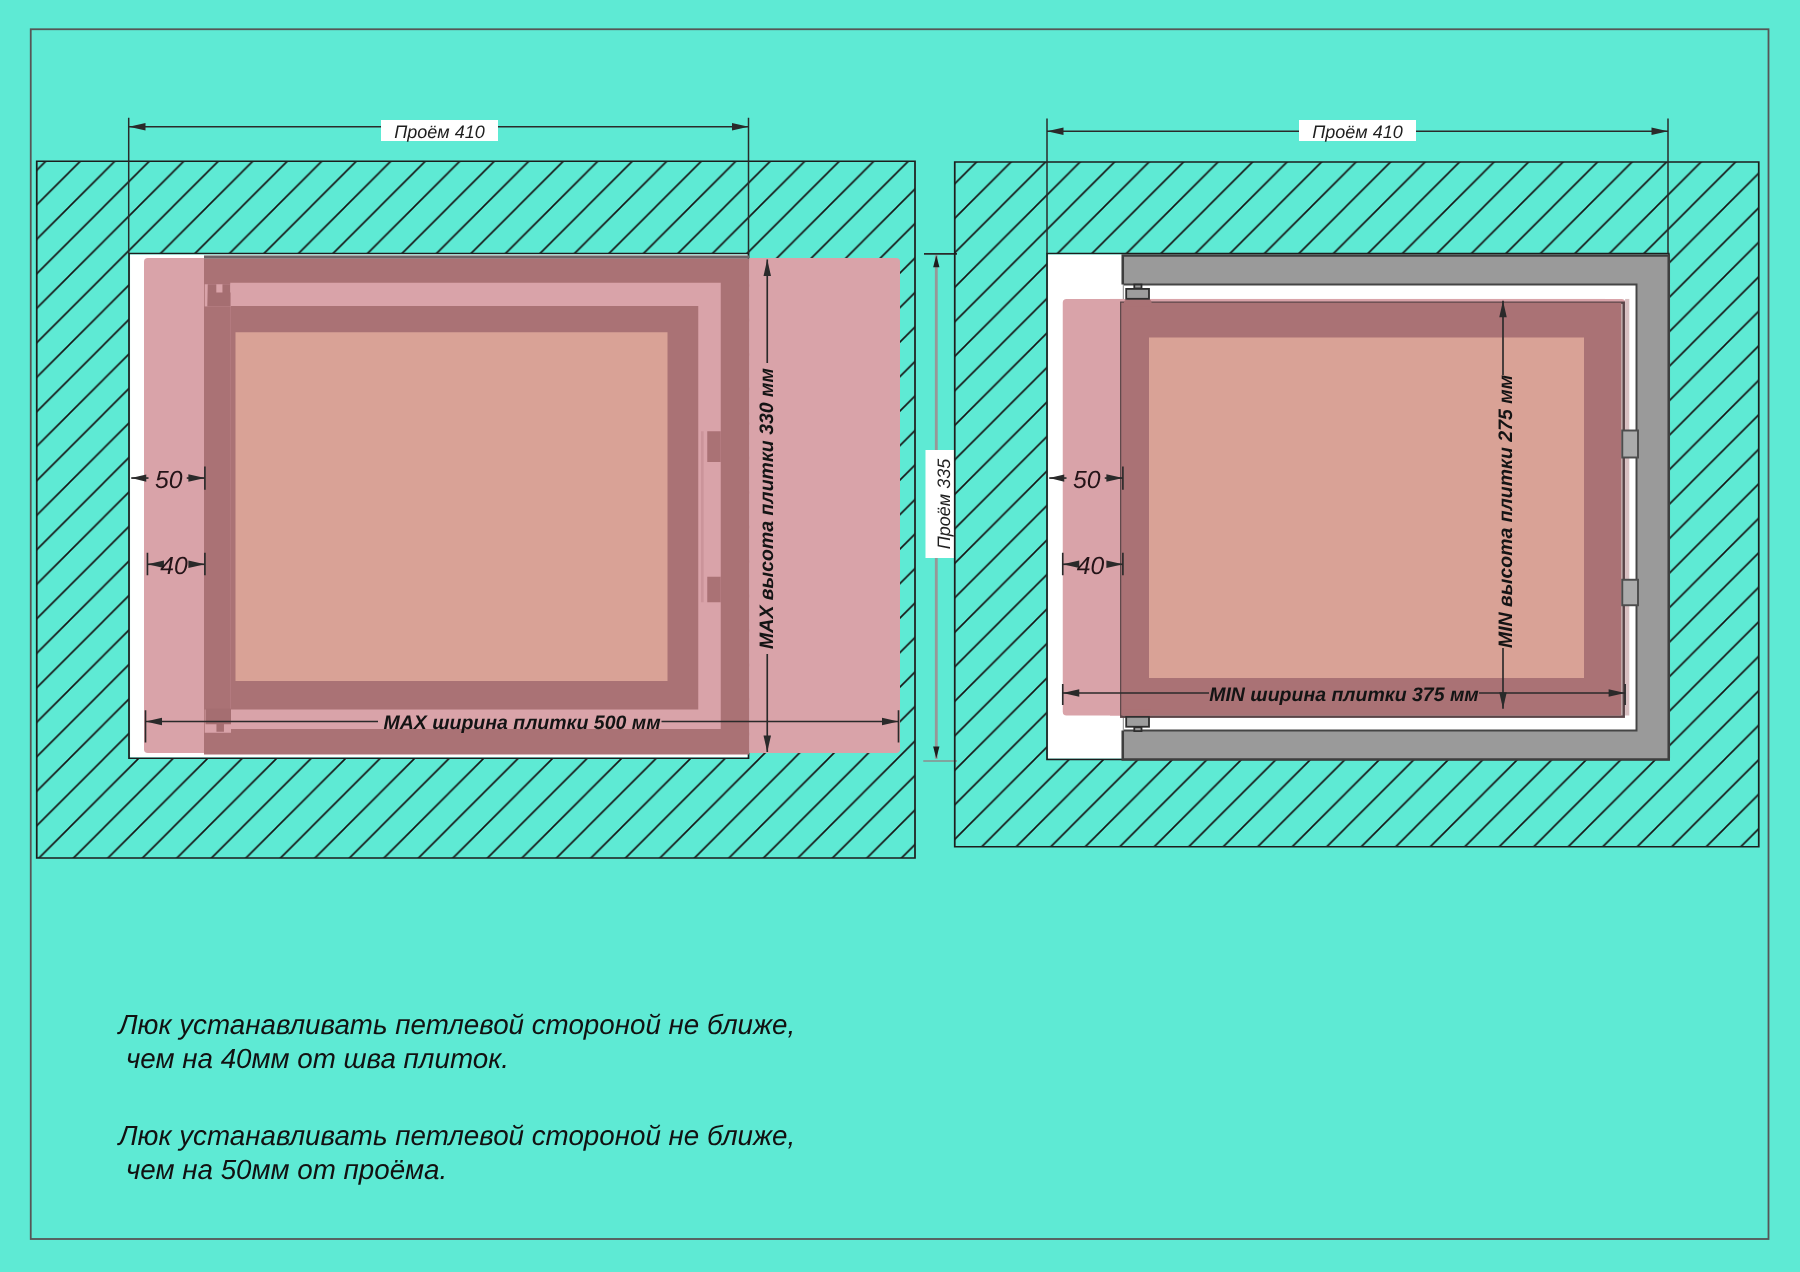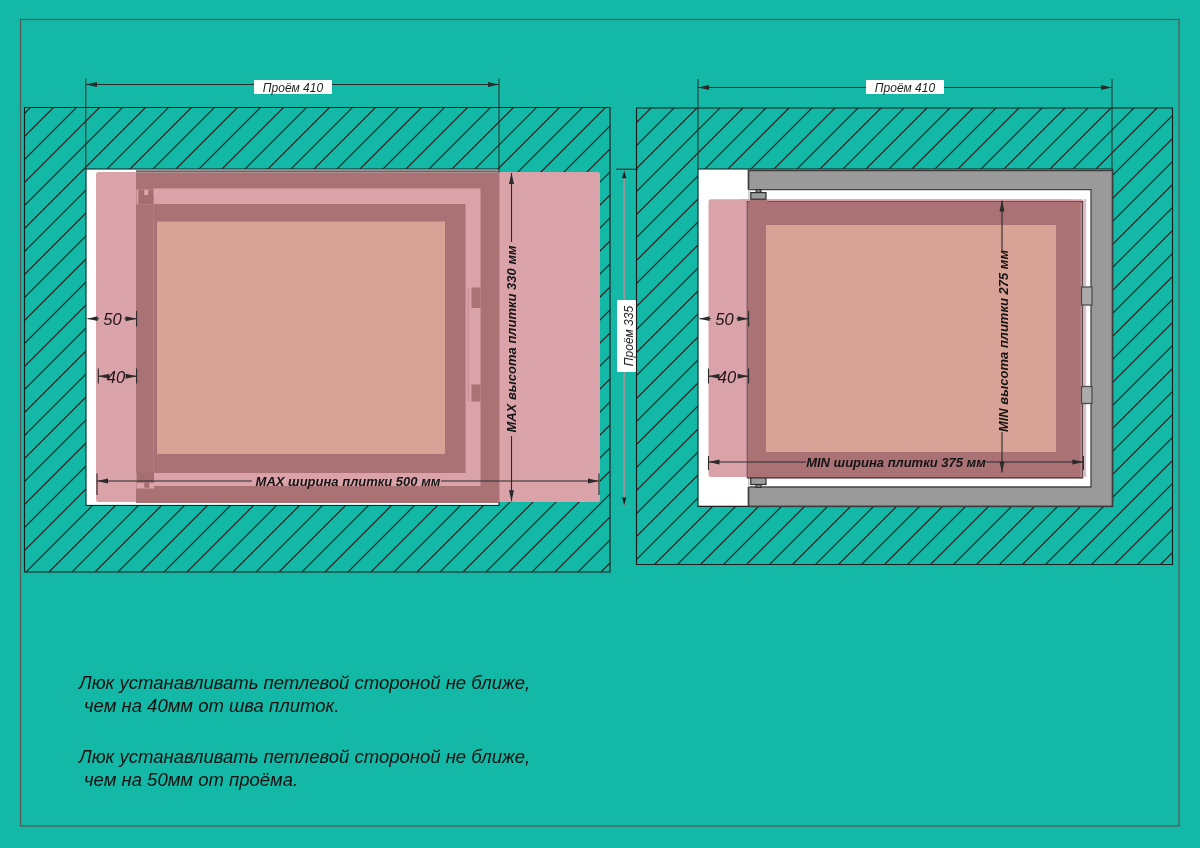--- a/index.html
+++ b/index.html
@@ -1,16 +1,16 @@
 <!DOCTYPE html>
 <html><head>
 <meta charset="utf-8">
 <style>
 html,body{margin:0;padding:0;background:#ffffff;}
-#page{position:relative;width:1200px;height:848px;background:#14b8a6;overflow:hidden;-webkit-font-smoothing:antialiased;}
+#page{position:relative;width:1200px;height:848px;background:#5eead4;overflow:hidden;-webkit-font-smoothing:antialiased;}
 text{font-family:"Liberation Sans",sans-serif;}
 .dim{font-style:italic;font-size:12px;fill:#1f1f1f;}
 .dims{font-style:italic;font-size:16.5px;fill:#241418;}
 .dimb{font-style:italic;font-weight:bold;font-size:13px;fill:#141414;}
 .note{font-style:italic;font-size:18.5px;fill:#111111;}
 </style>
 </head>
 <body>
 <div id="page">
 <svg width="1200" height="848" viewBox="0 0 1200 848">

